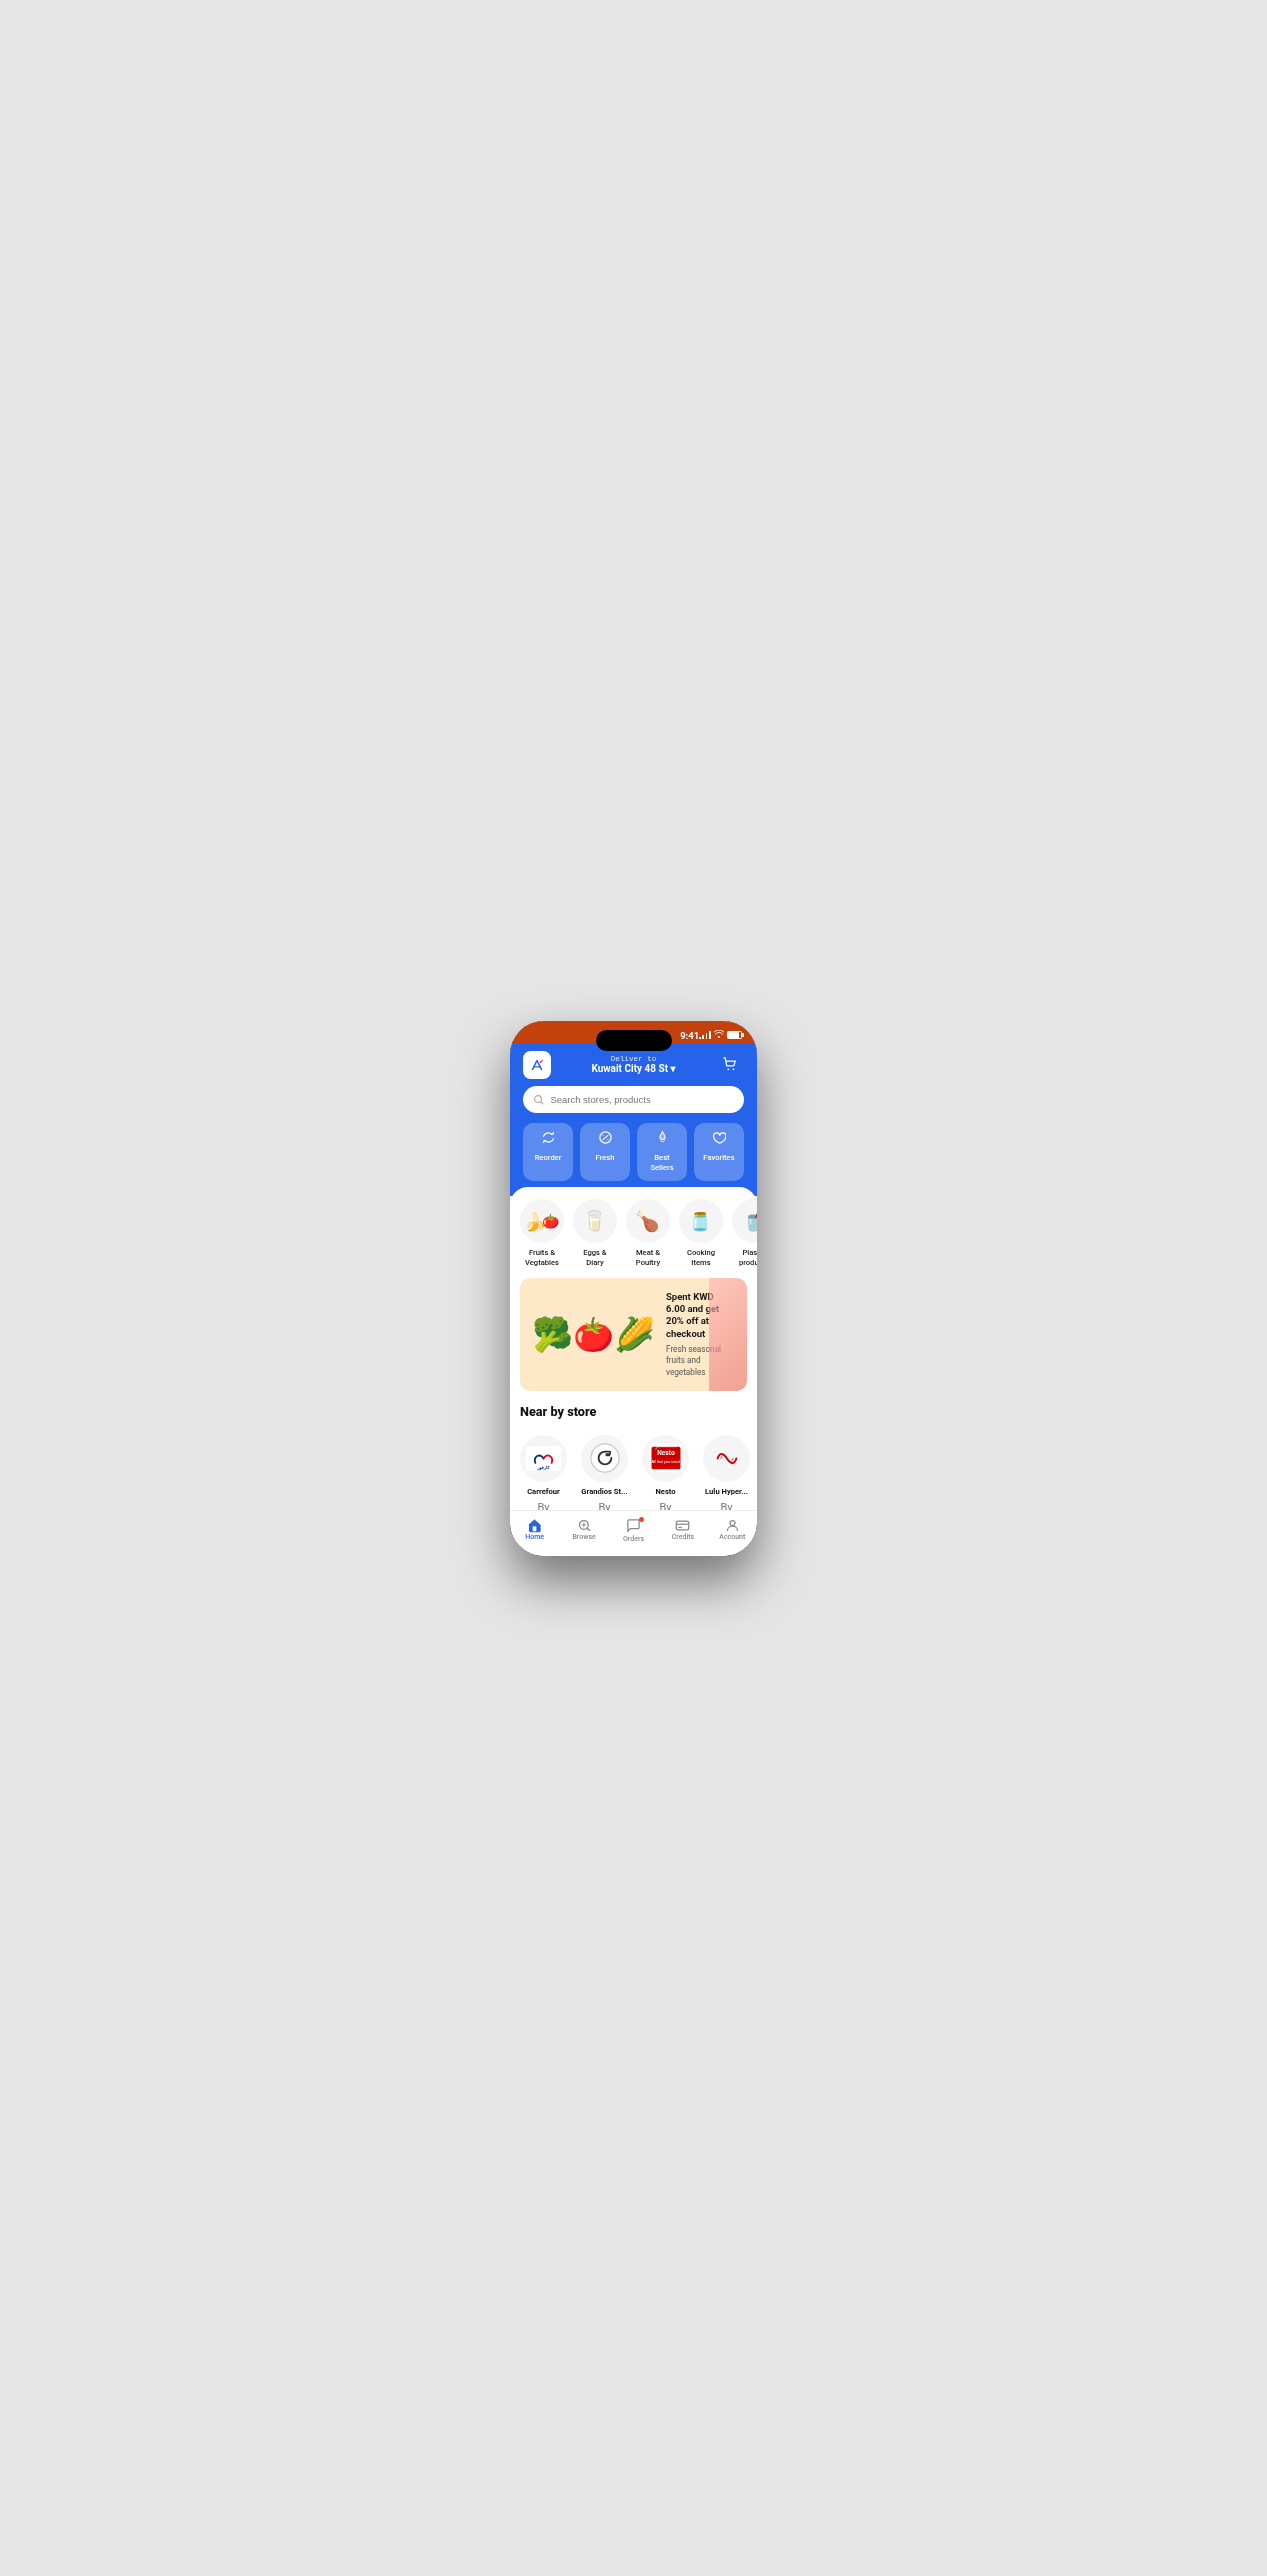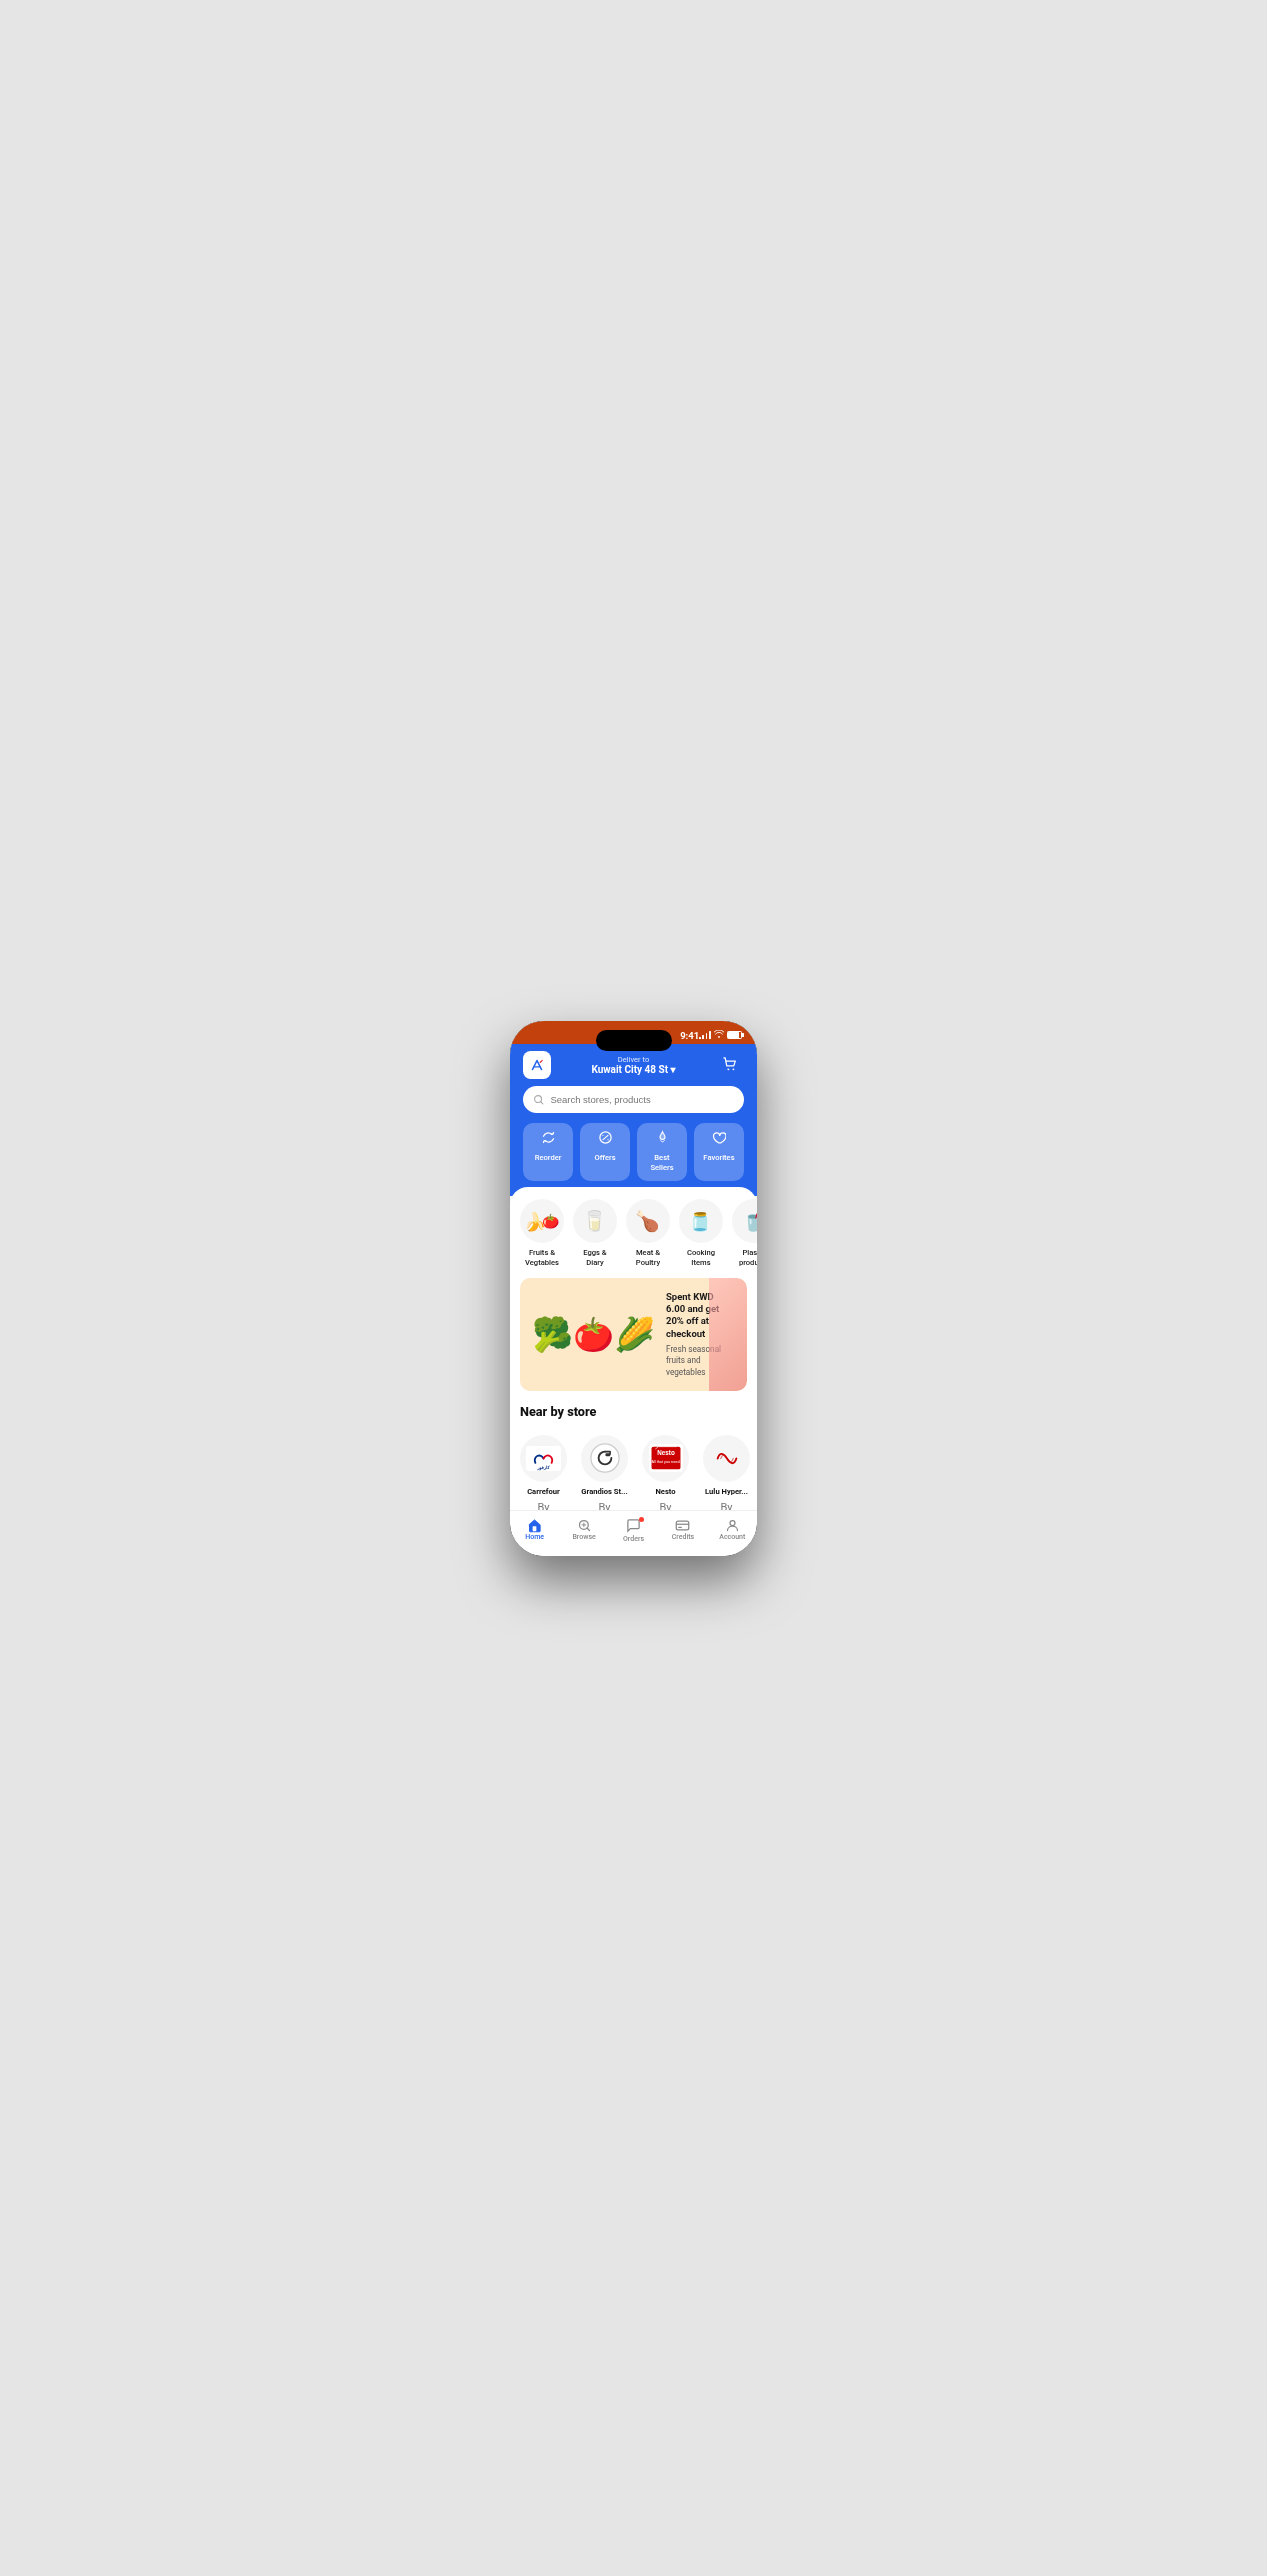--- a/index.html
+++ b/index.html
@@ -124,20 +124,21 @@
       align-items: center;
       justify-content: center;
       font-size: 12.7px;
     }
     .delivery-info {
       text-align: center;
     }
     .deliver-to-label {
       color: rgba(255,255,255,0.85);
       font-size: 7.6px;
+      font-family: Liberation Mono, monospace;
     }
     .location {
       color: white;
       font-size: 10px;
       font-weight: 700;
       display: flex;
       align-items: center;
       gap: 2.5px;
     }
     .cart-btn {
@@ -467,21 +468,21 @@
           <span class="quick-action-label">Reorder</span>
         </div>
         <div class="quick-action">
           <div class="quick-action-icon">
             <svg width="15" height="15" viewBox="0 0 24 24" fill="none">
               <circle cx="12" cy="12" r="9" stroke="white" stroke-width="2"></circle>
               <path d="M8 8.5h.01M16 15.5h.01" stroke="white" stroke-width="2" stroke-linecap="round"></path>
               <path d="M8 15.5L16 8.5" stroke="white" stroke-width="1.8" stroke-linecap="round"></path>
             </svg>
           </div>
-          <span class="quick-action-label">Offers</span>
+          <span class="quick-action-label">Fresh</span>
         </div>
         <div class="quick-action">
           <div class="quick-action-icon">
             <svg width="15" height="15" viewBox="0 0 24 24" fill="none">
               <path d="M12 3c-1 3-4 5-4 8a4 4 0 008 0c0-3-3-5-4-8z" stroke="white" stroke-width="1.8" fill="rgba(255,255,255,0.3)"></path>
               <path d="M9 16.5s1 2.5 3 2.5 3-2.5 3-2.5" stroke="white" stroke-width="1.5" stroke-linecap="round"></path>
             </svg>
           </div>
           <span class="quick-action-label" style="white-space: pre-line; text-align: center;">Best<br>Sellers</span>
         </div>

